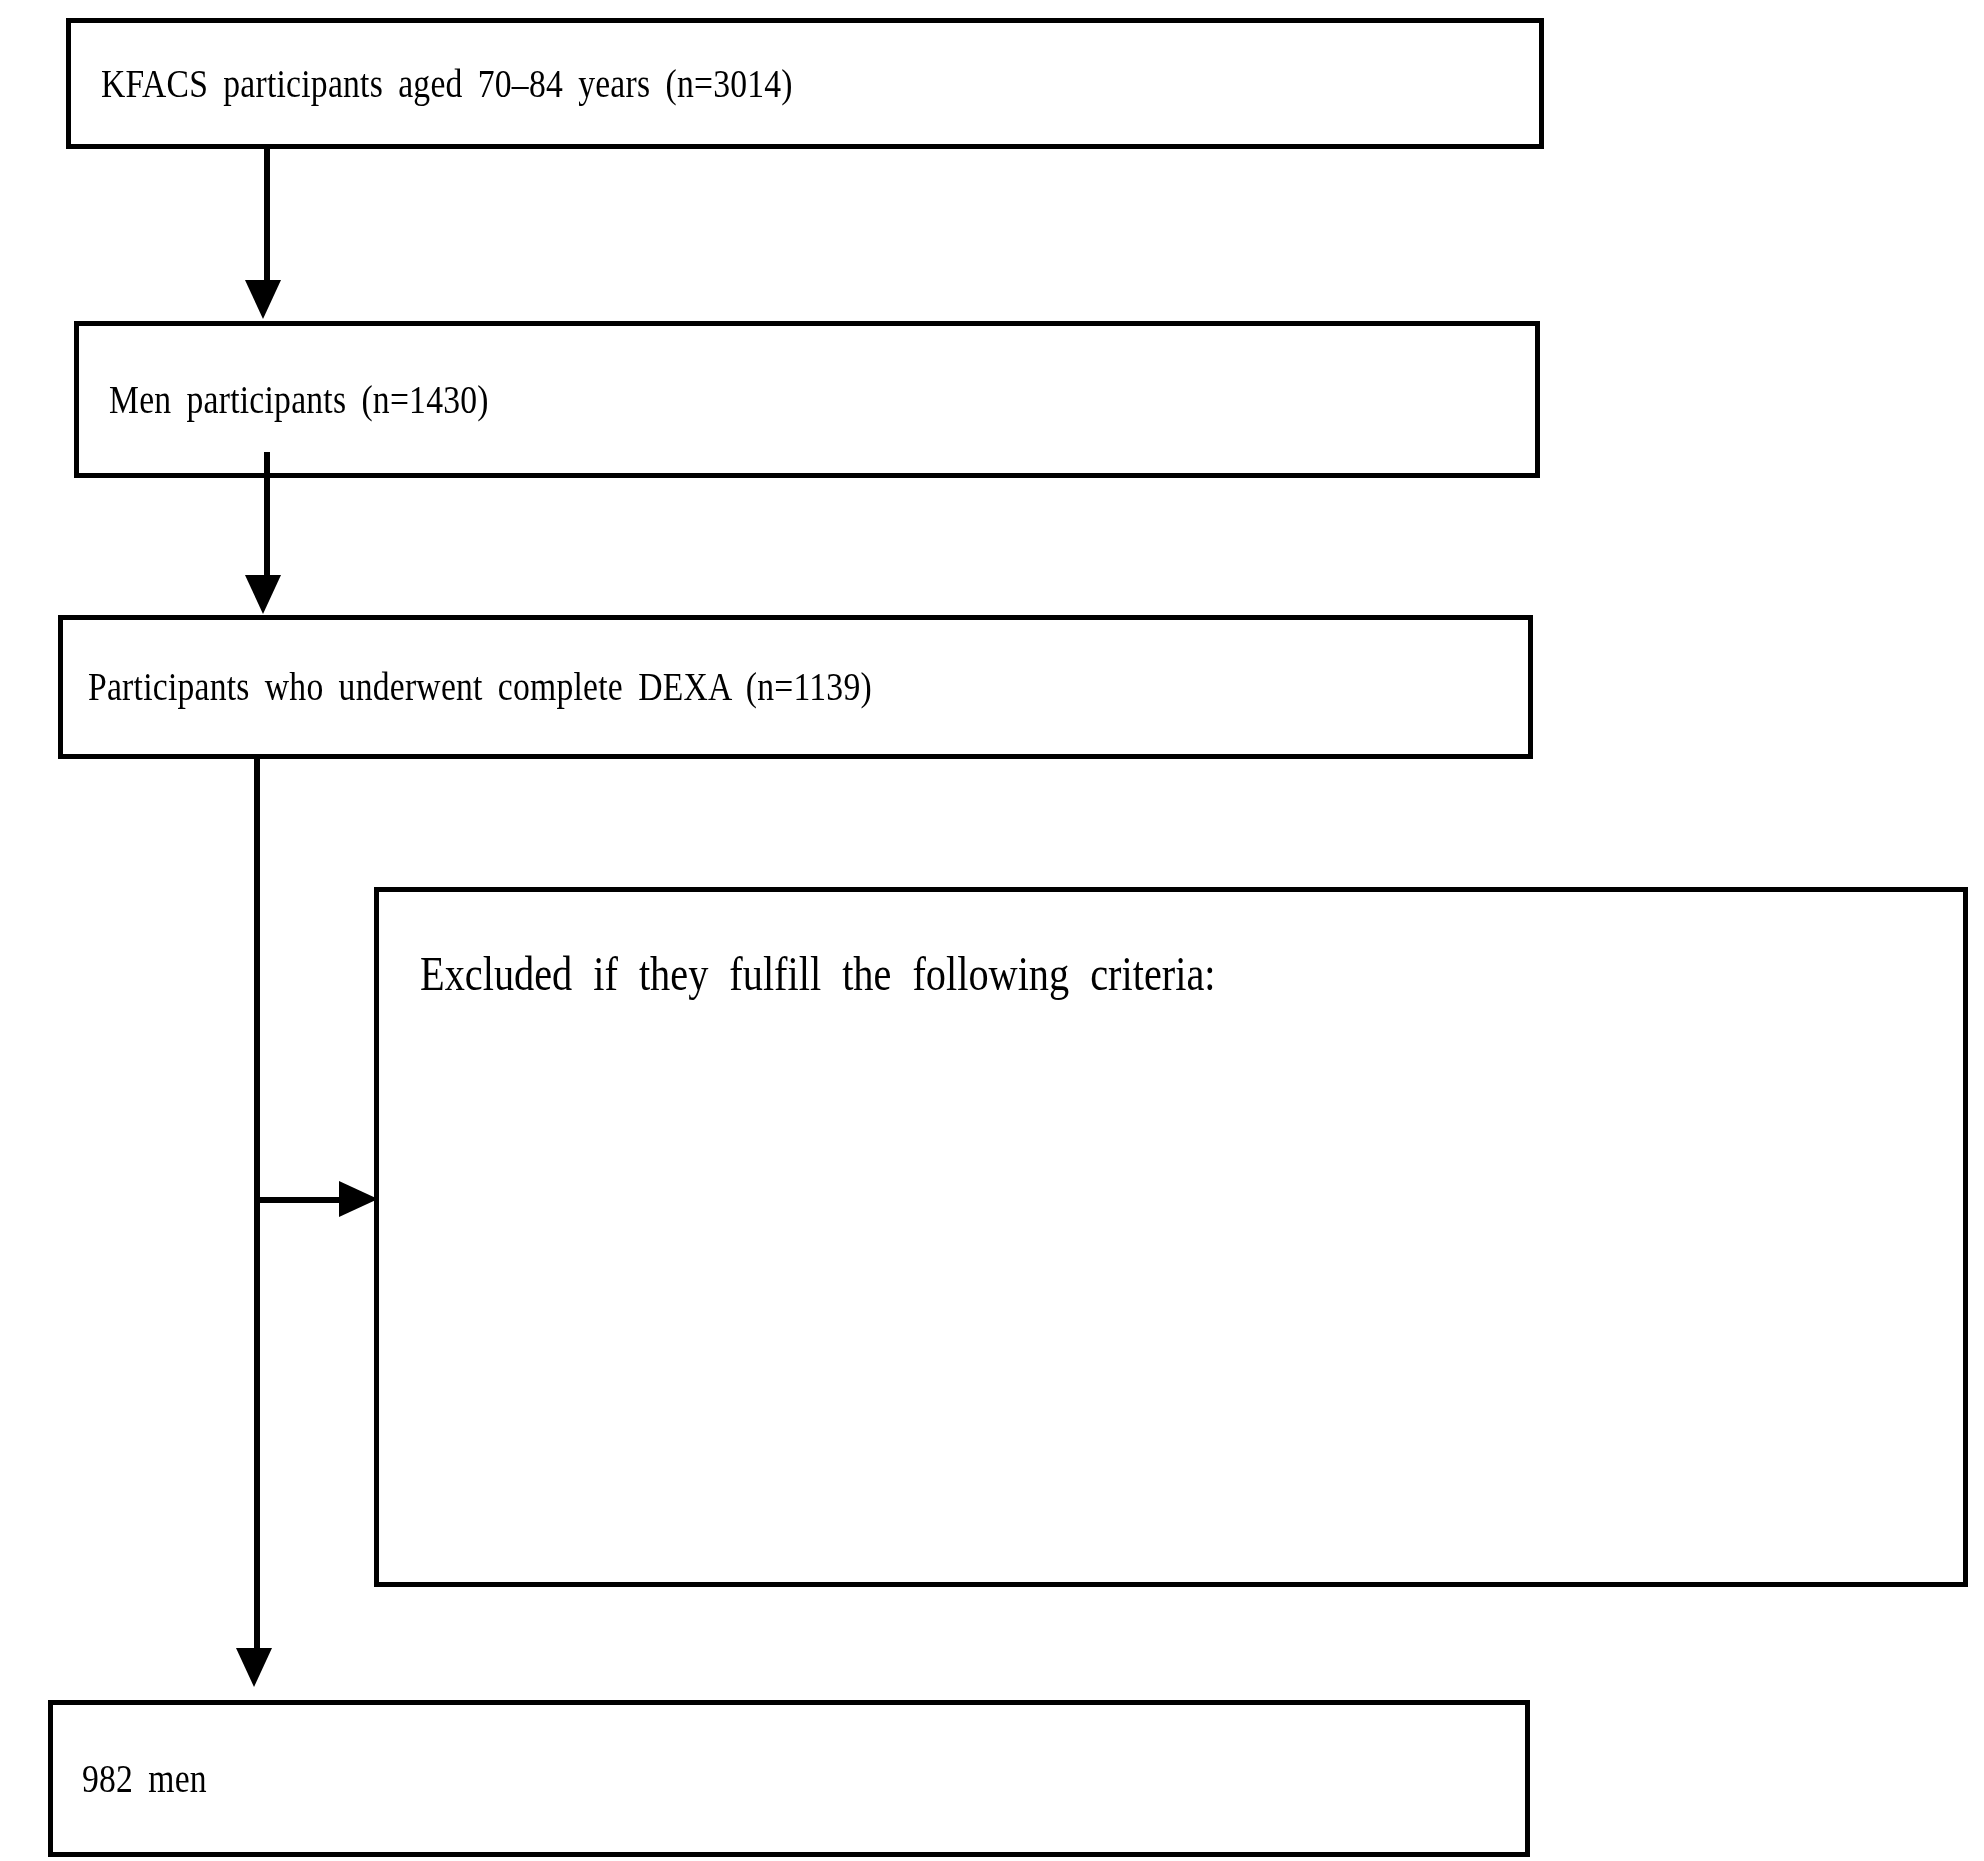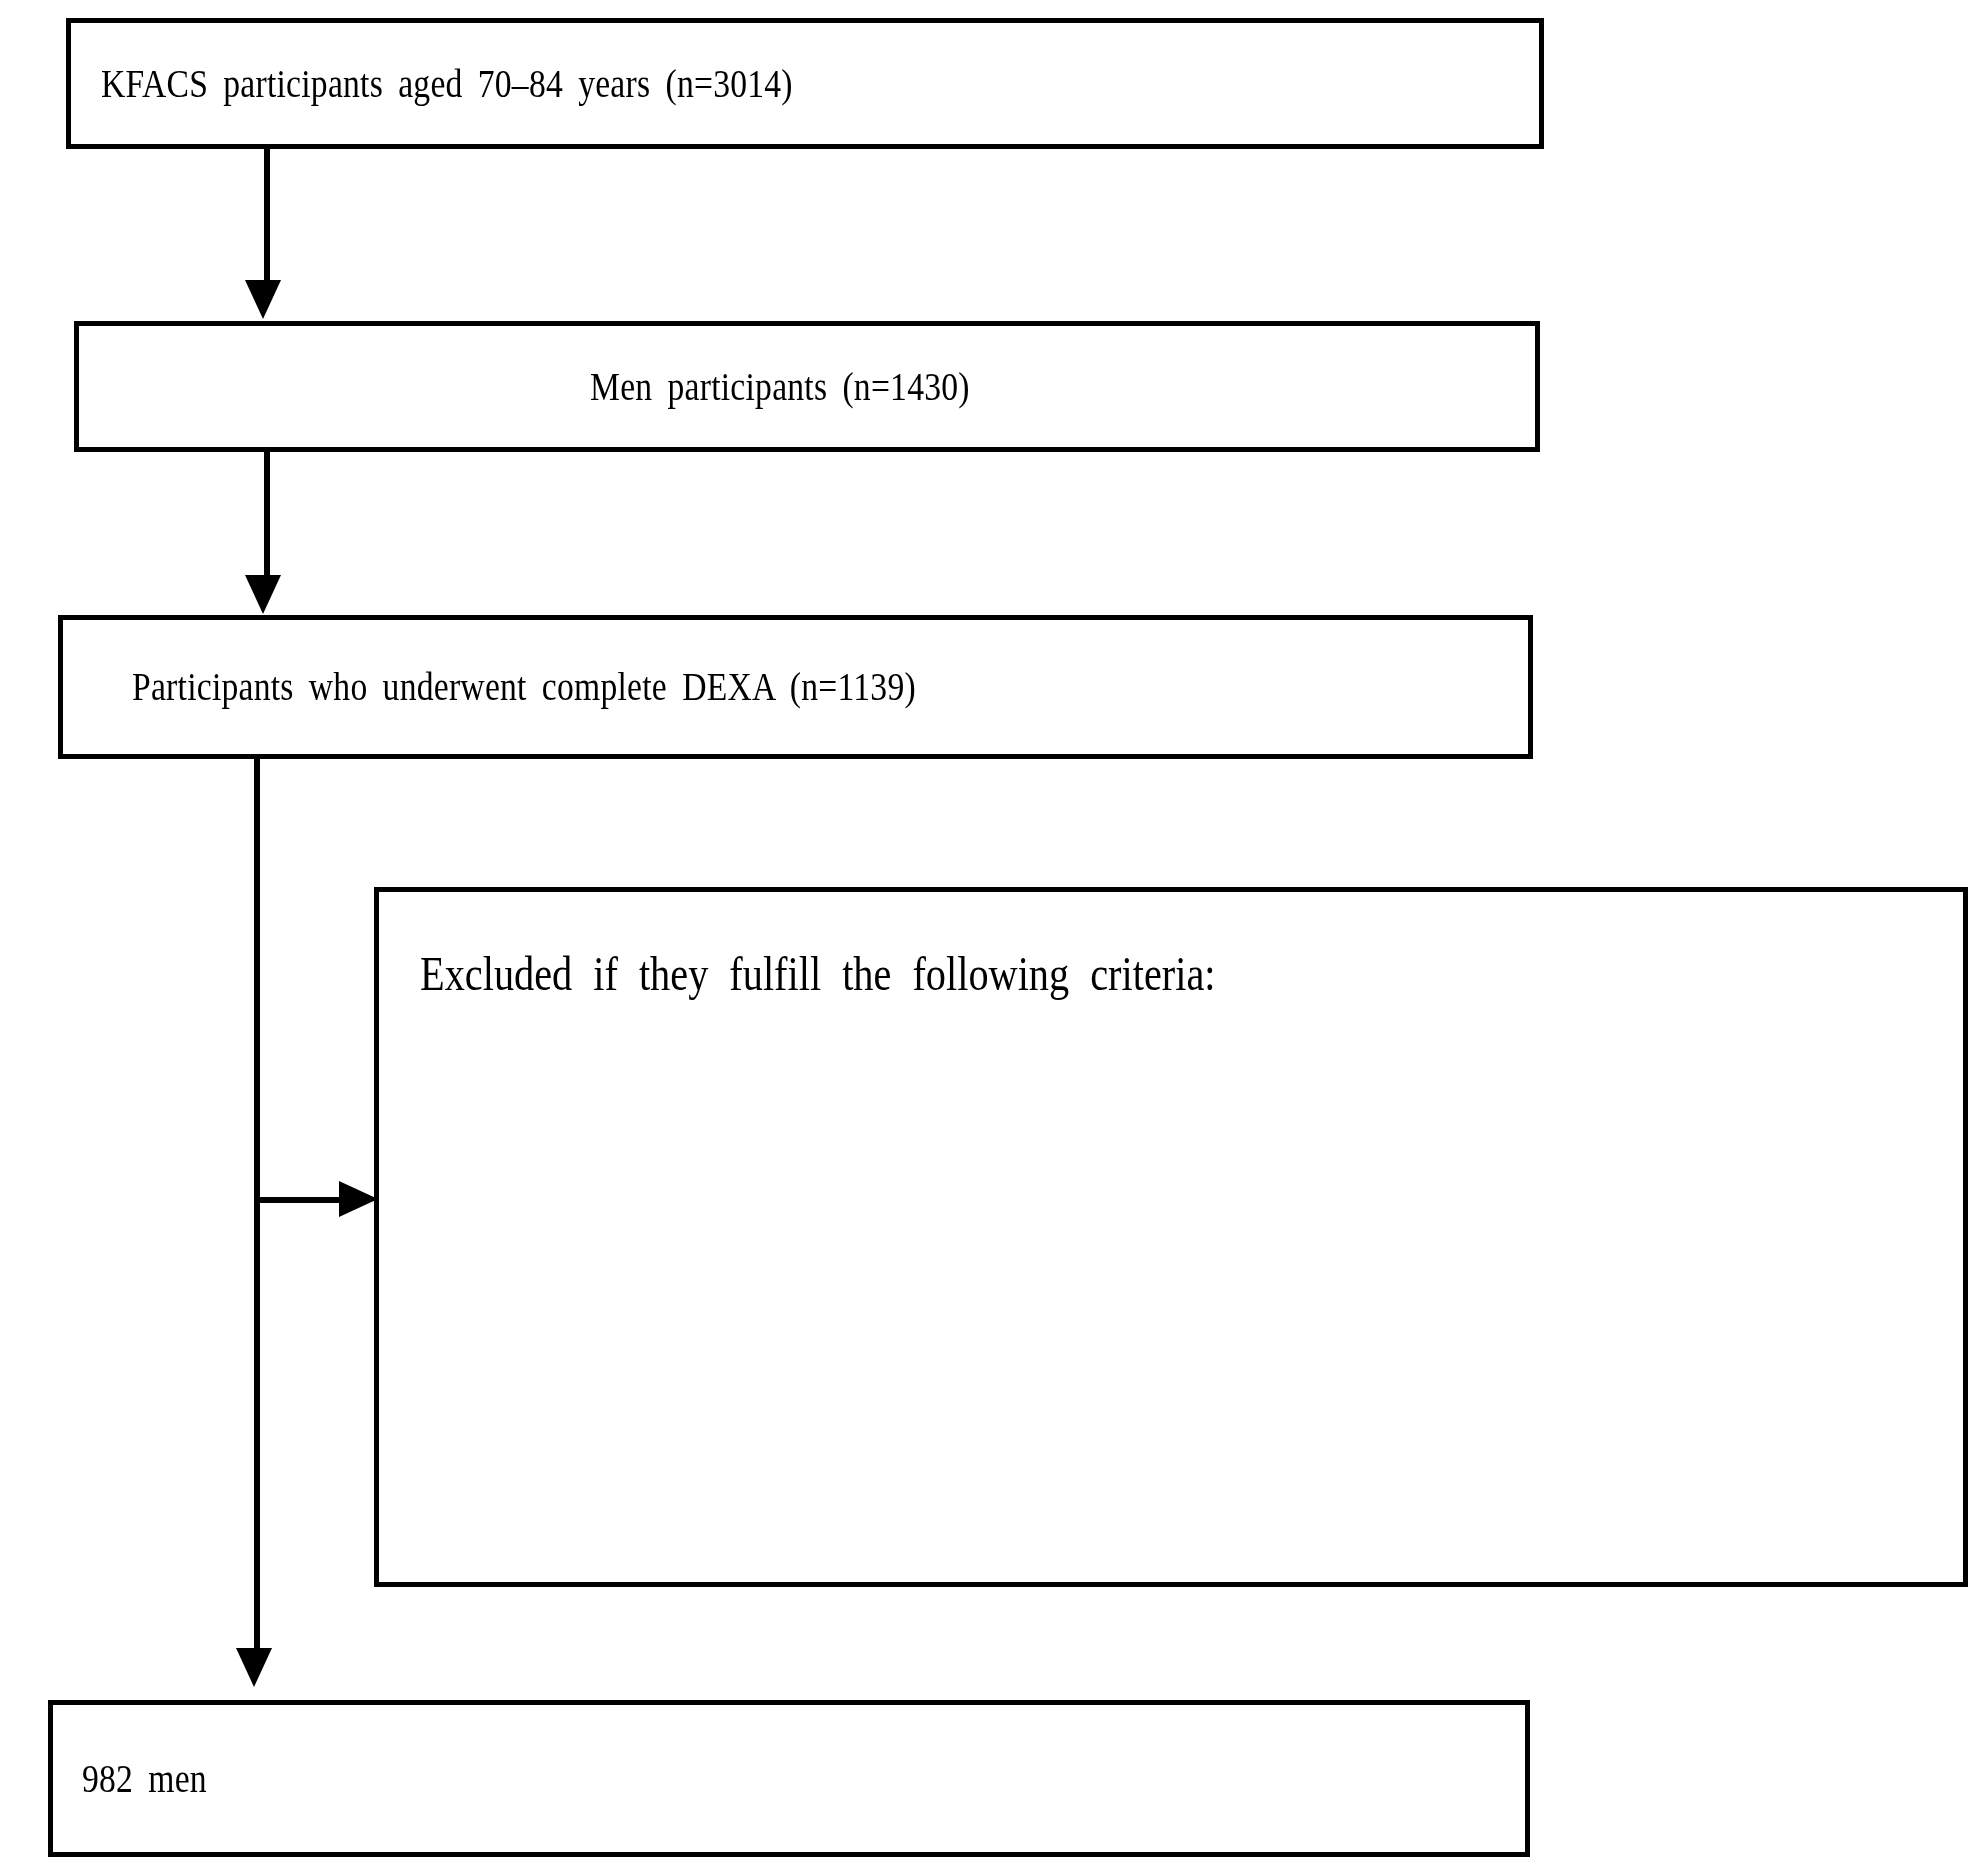--- a/index.html
+++ b/index.html
@@ -32,22 +32,22 @@
     white-space: nowrap;
     font-size: 41px;
     line-height: 1.05;
     letter-spacing: 0.3px;
     word-spacing: 7.9px;
     transform: scaleX(0.82);
     transform-origin: left center;
   }
 
   #box-cohort      { left: 26px;  top: 18.3px;   width: 1478px; height: 131px; }
-  #box-men         { left: 34px;  top: 321px;  width: 1466px; height: 131px; justify-content: center; }
-  #box-dexa        { left: 17.7px;  top: 615px;  width: 1475px; height: 144px; padding-left: 44px; }
+  #box-men         { left: 34px;  top: 321px;  width: 1466px; height: 157px; }
+  #box-dexa        { left: 17.7px;  top: 615px;  width: 1475px; height: 144px; }
   #box-final       { left: 7.9px;  top: 1700px; width: 1482px; height: 157px; }
 
   #box-cohort .box-label { margin-left: 29.5px; }
   #box-men .box-label    { margin-left: 29.5px; }
   #box-dexa .box-label   { margin-left: 25px; }
   #box-final .box-label  { margin-left: 29.5px; }
 
   
   #box-exclusion {
     position: absolute;

